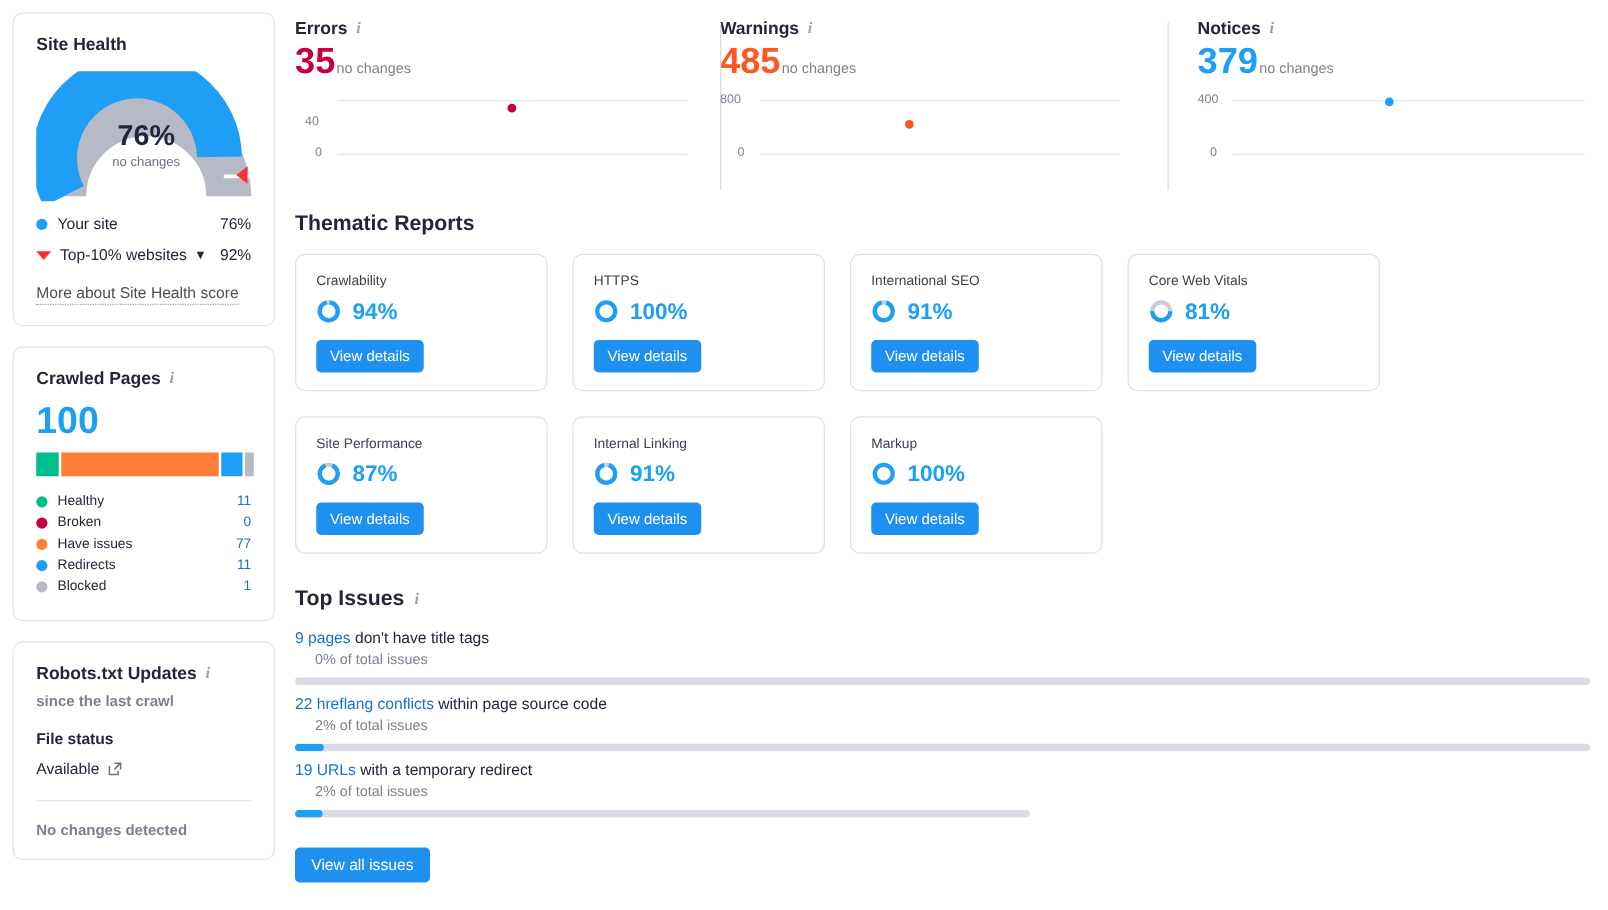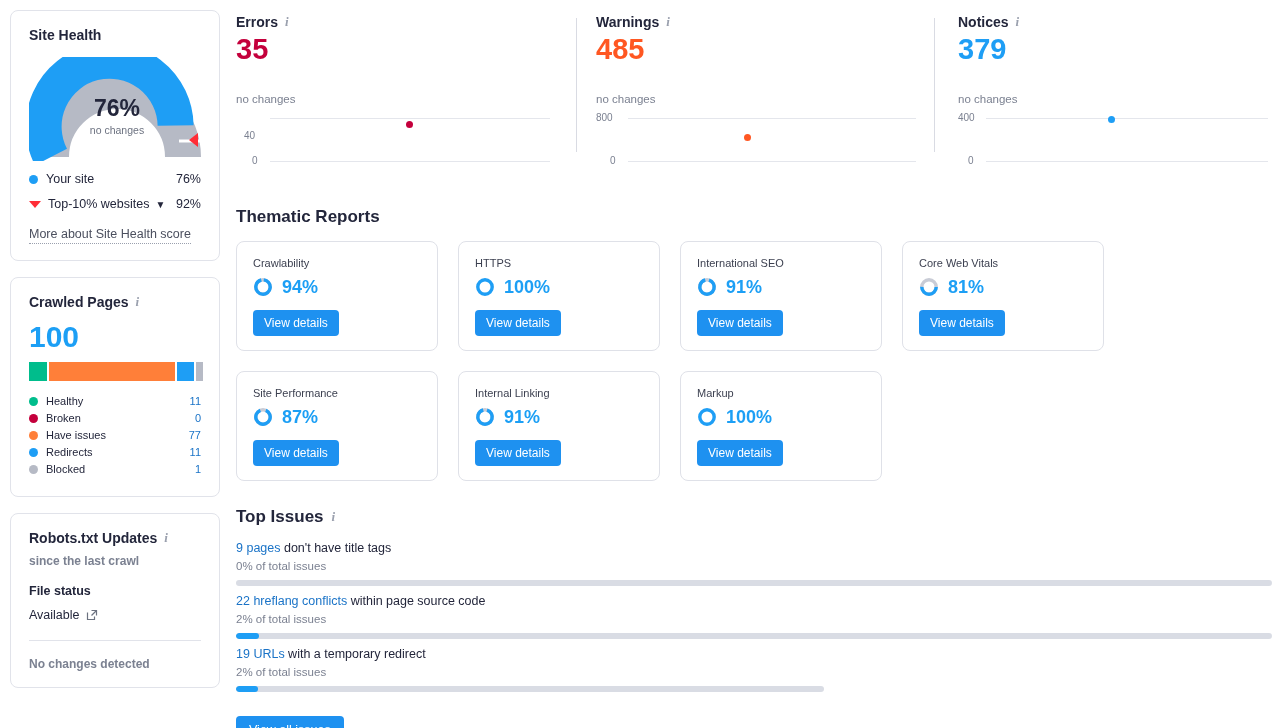--- a/index.html
+++ b/index.html
@@ -74,27 +74,27 @@
   .lbl-strong { font-size: 12.5px; color: #23263b; font-weight: bold; margin-top: 16px; }
   .status-line { font-size: 12.5px; color: #23263b; margin-top: 10px; display: flex; align-items: center; gap: 6px; }
   .hr { height: 1px; background: #e1e3ea; margin: 18px 0 0; }
 
   
   .main { position: absolute; left: 236px; top: 14px; width: 1040px; }
 
   .metrics { display: flex; }
   .metric { position: relative; padding-right: 18px; }
   .metric.m0 { width: 340px; }
-  .metric.m1 { width: 358px; padding-left: 20px; }
+  .metric.m1 { width: 358px; }
   .metric.m2 { width: 342px; padding-left: 24px; }
   .metric .divider {
     position: absolute; left: 0; top: 4px; width: 1px; height: 134px; background: #d9dbe3;
   }
   .metric-head { display: flex; align-items: center; gap: 7px; font-size: 14px; font-weight: bold; }
-  .metric-num { display: flex; align-items: baseline; gap: 26px; margin-top: 2px; flex-direction: column; }
+  .metric-num { display: flex; align-items: baseline; gap: 1px; margin-top: 2px; }
   .metric-num .n { font-size: 29px; font-weight: bold; line-height: 1.2; }
   .metric-num .c { font-size: 11.5px; color: #7b8191; }
 
   .spark { position: relative; height: 70px; margin-top: 6px; }
   .spark .axis-lbl { position: absolute; font-size: 10px; color: #7b8191; }
   .spark .gl { position: absolute; height: 1px; background: #e4e6ec; }
   .spark .pt { position: absolute; width: 7px; height: 7px; border-radius: 50%; }
 
   
   .section-title { font-size: 17px; font-weight: bold; margin: 26px 0 14px; }
@@ -111,21 +111,21 @@
     display: inline-block; margin-top: 12px;
     background: #1e91f0; color: #fff; border: none; border-radius: 4px;
     font-family: "Liberation Sans", sans-serif;
     font-size: 12px; padding: 6px 11px; cursor: pointer;
   }
 
   
   .issue { margin-bottom: 8px; }
   .issue-text { font-size: 12.5px; color: #23263b; }
   .issue-text a { color: #1a73c7; text-decoration: none; cursor: pointer; }
-  .issue-sub { font-size: 11.5px; color: #7b8191; margin-top: 5px; }
+  .issue-sub { font-size: 11.5px; color: #7b8191; margin-top: 5px; margin-left: 16px; }
   .bar-bg {
     height: 6px; background: #d9dce4; border-radius: 3px; margin-top: 8px; width: 1036px;
     position: relative; overflow: hidden;
   }
   .bar-fill { height: 6px; background: #1e9ef5; border-radius: 3px; }
   .btn-all { margin-top: 16px; padding: 7px 13px; font-size: 12.5px; }
 </style>
 </head>
 <body>
 

